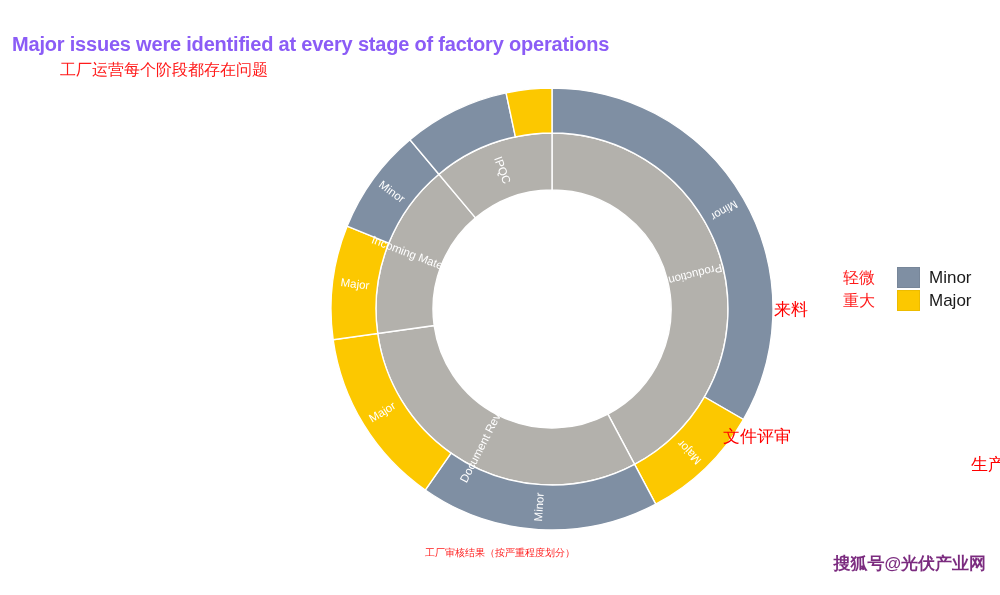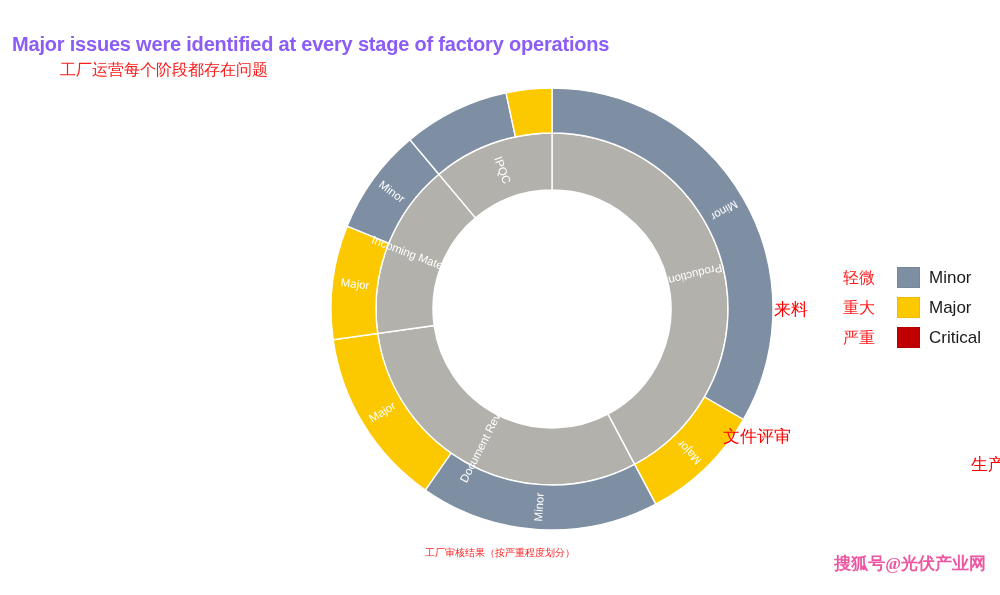--- a/index.html
+++ b/index.html
@@ -46,38 +46,38 @@
   .caption{
     position:absolute;left:0;width:1000px;text-align:center;
     pointer-events:none;
   }
   #caption-zh{top:546px;font-size:10px;color:#ff1a1a;}
   #caption-en{top:564px;font-size:15px;color:#1a1a1a;font-style:italic;font-weight:bold;}
 
   
   #legend{
     position:absolute;left:843px;top:266px;
-    display:flex;flex-direction:column;gap:7px;
+    display:flex;flex-direction:column;
   }
   .legend-row{display:flex;align-items:center;height:23px;}
   .legend-zh{
     color:#ff1a1a;font-size:16px;width:52px;
     text-align:left;line-height:23px;
   }
   .legend-swatch{
     width:21px;height:19px;margin:0 9px 0 2px;
     border:1px solid rgba(0,0,0,0.06);
   }
   .legend-en{color:#1a1a1a;font-size:17px;line-height:23px;}
 
   
   #watermark{
     position:absolute;right:14px;top:552px;
-    font-size:17px;color:#ec4899;font-weight:bold;
-    opacity:.92;white-space:nowrap;font-family:Liberation Serif, serif;
+    font-size:17px;color:#701a75;font-weight:bold;
+    opacity:.92;white-space:nowrap;
   }
 </style>
 </head>
 <body>
 
 <div id="page">
 
   <h1 class="title-en">Major issues were identified at every stage of factory operations</h1>
   <div class="title-zh">工厂运营每个阶段都存在问题</div>
 
@@ -124,22 +124,17 @@
     <div class="legend-row">
       <span class="legend-zh">轻微</span>
       <span class="legend-swatch" style="background: rgb(127, 143, 163);"></span>
       <span class="legend-en">Minor</span>
     </div>
     <div class="legend-row">
       <span class="legend-zh">重大</span>
       <span class="legend-swatch" style="background: rgb(252, 200, 0);"></span>
       <span class="legend-en">Major</span>
     </div>
-    <div class="legend-row">
-      <span class="legend-zh">严重</span>
-      <span class="legend-swatch" style="background: rgb(192, 0, 0);"></span>
-      <span class="legend-en">Critical</span>
-    </div>
   </div>
 
   <div id="watermark">搜狐号@光伏产业网</div>
 
 </div>
 
 </body></html>

